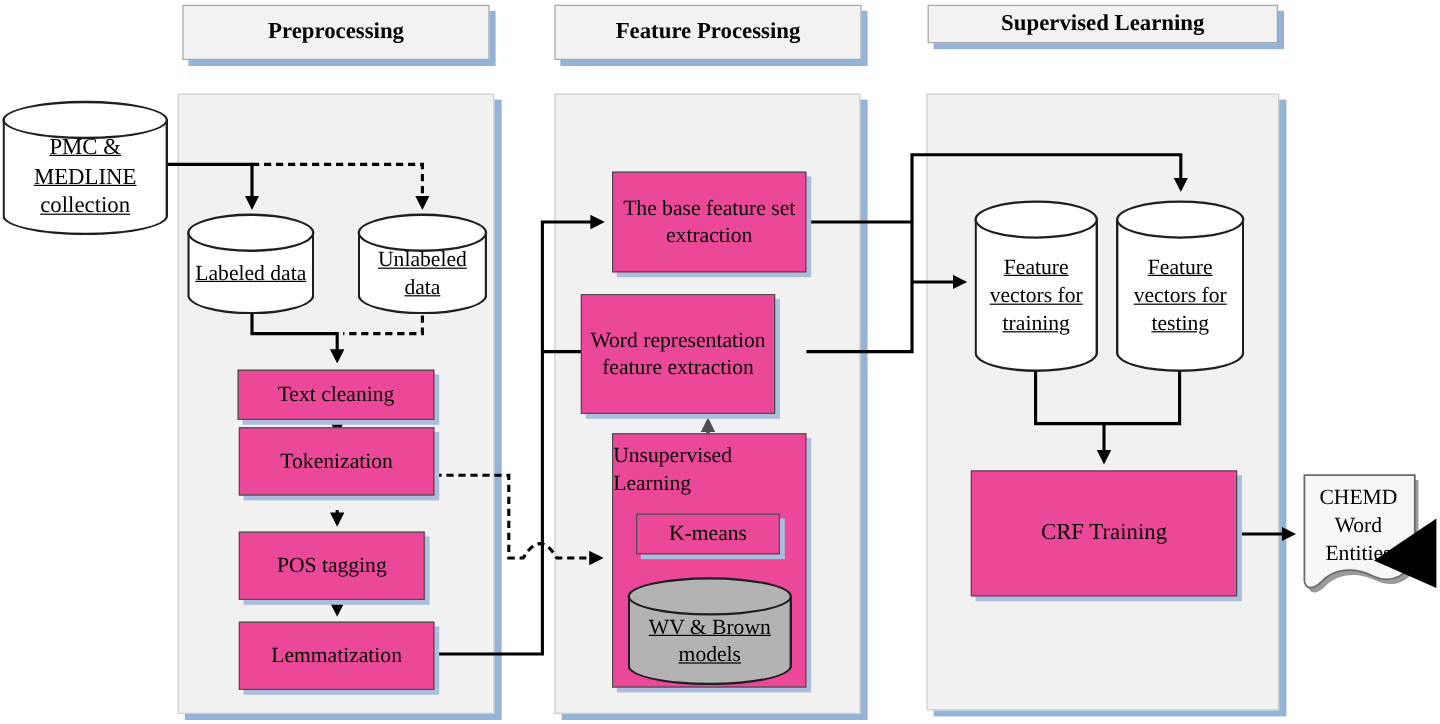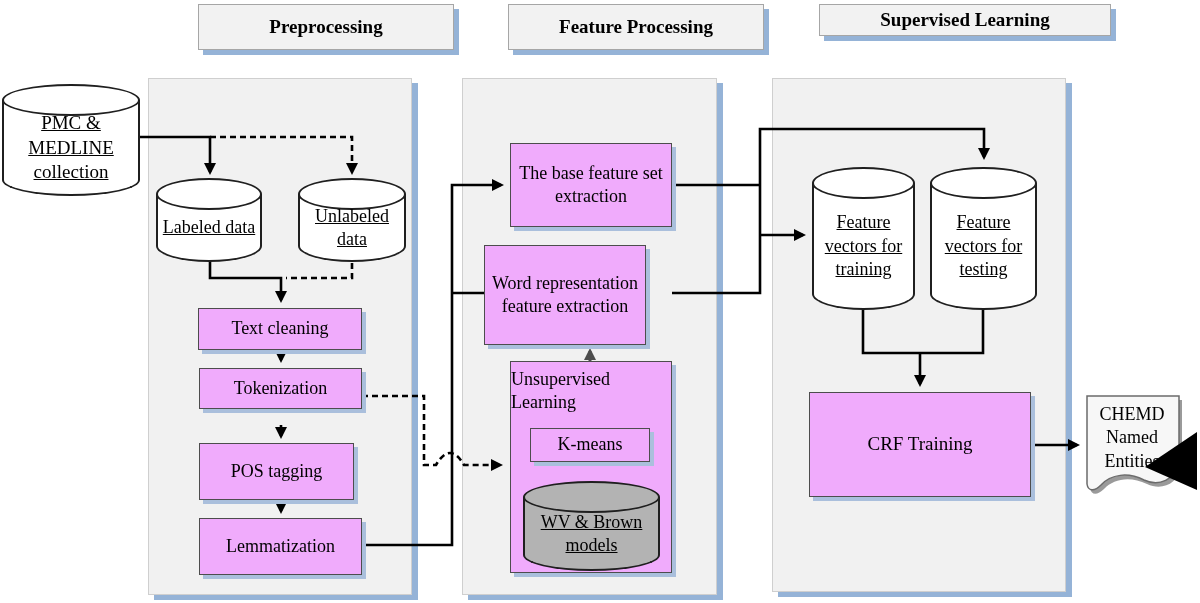--- a/index.html
+++ b/index.html
@@ -9,24 +9,24 @@
   }
   .wires{position:absolute;left:0;top:0;z-index:1;}
   .panel-body{
     position:absolute;z-index:0;background:#f1f1f1;border:1px solid #cfcfcf;
     box-shadow:6px 5px 0 #95b3d7;box-sizing:border-box;
   }
   .panel-hdr{
     position:absolute;z-index:2;background:#f2f2f2;border:1px solid #a6a6a6;
     box-shadow:5px 5px 0 #95b3d7;box-sizing:border-box;
     display:flex;align-items:center;justify-content:center;
-    font-weight:bold;font-size:19px;margin-left:46px;
+    font-weight:bold;font-size:19px;
   }
   .pbox{
-    position:absolute;z-index:2;background:#f0abfc;border:1.5px solid #4d4d4d;
+    position:absolute;z-index:2;background:#ec4899;border:1.5px solid #4d4d4d;
     box-shadow:4px 4px 0 #aabfdc;box-sizing:border-box;
     display:flex;align-items:center;justify-content:center;
     text-align:center;font-size:18px;line-height:1.28;
   }
   .pbox.tl{align-items:flex-start;justify-content:flex-start;text-align:left;}
   .pbox.tl .lbl{padding:6px 0 0 0;}
   .cyl{position:absolute;z-index:2;text-align:center;font-size:18px;line-height:1.3;}
   .cyl-top{
     position:absolute;left:0;right:0;top:0;height:32px;background:#fff;
     border:2px solid #1f1f1f;border-radius:50%;box-sizing:border-box;z-index:1;
@@ -115,21 +115,21 @@
     <div class="cyl-top"></div>
     <div class="cyl-body"></div>
     <div class="cyl-label">
         <span>Unlabeled data</span>
       </div>
   </div>
 
   <div class="pbox" style="left:198px;top:308px;width:164px;height:42px">
     <span class="lbl">Text cleaning</span>
   </div>
-  <div class="pbox" style="left:199px;top:368px;width:163px;height:41px">
+  <div class="pbox" style="left:199px;top:356px;width:163px;height:57px">
     <span class="lbl">Tokenization</span>
   </div>
   <div class="pbox" style="left:199px;top:443px;width:155px;height:57px">
     <span class="lbl">POS tagging</span>
   </div>
   <div class="pbox" style="left:199px;top:518px;width:163px;height:57px">
     <span class="lbl">Lemmatization</span>
   </div>
 
   <div class="pbox" style="left:510px;top:143px;width:162px;height:84px">
@@ -170,16 +170,16 @@
   <div class="pbox" style="left:809px;top:392px;width:222px;height:105px;font-size:19px">
     <span class="lbl">CRF Training</span>
   </div>
 
   <svg class="doc" style="left:1083px;top:394px" width="117" height="106" viewBox="0 0 117 106">
     <path d="M7 6 H99 V72 C95 90 79 97 64 90 C48 82 31 84 21 95 C14 102 8 101 7 94 Z" fill="#9a9a9a"></path>
     <path d="M4 2 H96 V68 C92 86 76 93 61 86 C45 78 28 80 18 91 C11 98 5 97 4 90 Z" fill="#f7f7f7" stroke="#6b6b6b" stroke-width="1.5"></path>
     <polygon points="114,38 114,96 62,73" fill="#000"></polygon>
   </svg>
   <div class="doc-label" style="left:1087px;top:403px;width:90px">
-    <span>CHEMD Named Entities</span>
+    <span>CHEMD Word Entities</span>
   </div>
 
 </div>
 
 </body></html>

